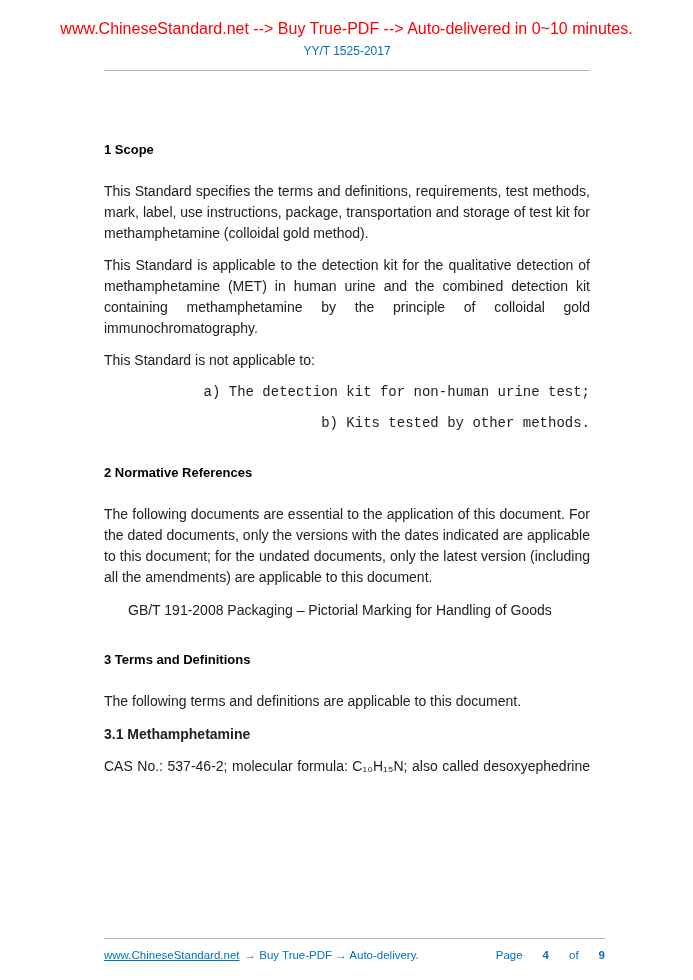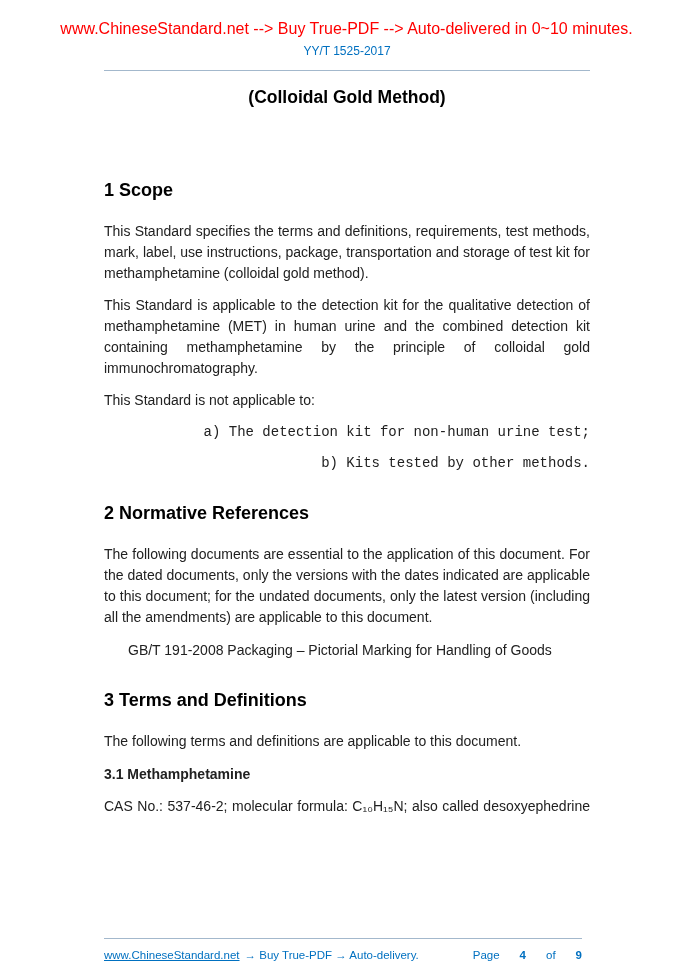--- a/index.html
+++ b/index.html
@@ -38,21 +38,21 @@
     color: #000000;
     font-size: 17.5px;
     font-weight: bold;
     line-height: 27px;
   }
   .t1 { margin-top: 24px; }
   .t2 { margin-top: 13px; }
 
   .sec {
     color: #000000;
-    font-size: 18px;
+    font-size: 13px;
     font-weight: bold;
     line-height: 22px;
   }
   .h-scope { margin-top: 68px; }
   .h-norm  { margin-top: 28px; }
   .h-terms { margin-top: 28px; }
 
   .body {
     font-size: 14px;
     line-height: 21px;
@@ -67,21 +67,21 @@
 
   .ref { padding-left: 24px; margin-top: 12px; }
   .ref2 { margin-top: 10px; }
 
   .p-single { text-align: left; }
   .sub31 { font-weight: bold; margin-top: 12px; text-align: left; }
   .cas { text-align: justify; text-align-last: justify; }
 
   .footer {
     position: absolute;
-    left: 104px; right: 111px; bottom: 18px;
+    left: 104px; right: 88px; bottom: 18px;
     border-top: 1px solid #a3b8cc;
     padding-top: 9px;
     display: flex;
     justify-content: space-between;
     align-items: baseline;
     font-size: 11.5px;
     line-height: 14px;
     color: #0070c0;
   }
   .f-link { color: #0070c0; text-decoration: underline; cursor: pointer; }
@@ -95,21 +95,20 @@
 <div class="page">
 
   <div class="promo">www.ChineseStandard.net --&gt; Buy True-PDF --&gt; Auto-delivered in 0~10 minutes.</div>
 
   <div class="inner">
 
     <div class="std-num">YY/T 1525-2017</div>
 
     <div class="rule"></div>
 
-    <h1 class="doc-title t2">(Colloidal Gold Method)</h1>
 
     <h2 class="sec h-scope">1 Scope</h2>
     <p class="body p-first">This Standard specifies the terms and definitions, requirements, test methods, mark, label, use instructions, package, transportation and storage of test kit for methamphetamine (colloidal gold method).</p>
     <p class="body">This Standard is applicable to the detection kit for the qualitative detection of methamphetamine (MET) in human urine and the combined detection kit containing methamphetamine by the principle of colloidal gold immunochromatography.</p>
     <p class="body p-single">This Standard is not applicable to:</p>
     <p class="body item">a) The detection kit for non-human urine test;</p>
     <p class="body item item-b">b) Kits tested by other methods.</p>
 
     <h2 class="sec h-norm">2 Normative References</h2>
     <p class="body p-first">The following documents are essential to the application of this document. For the dated documents, only the versions with the dates indicated are applicable to this document; for the undated documents, only the latest version (including all the amendments) are applicable to this document.</p>

